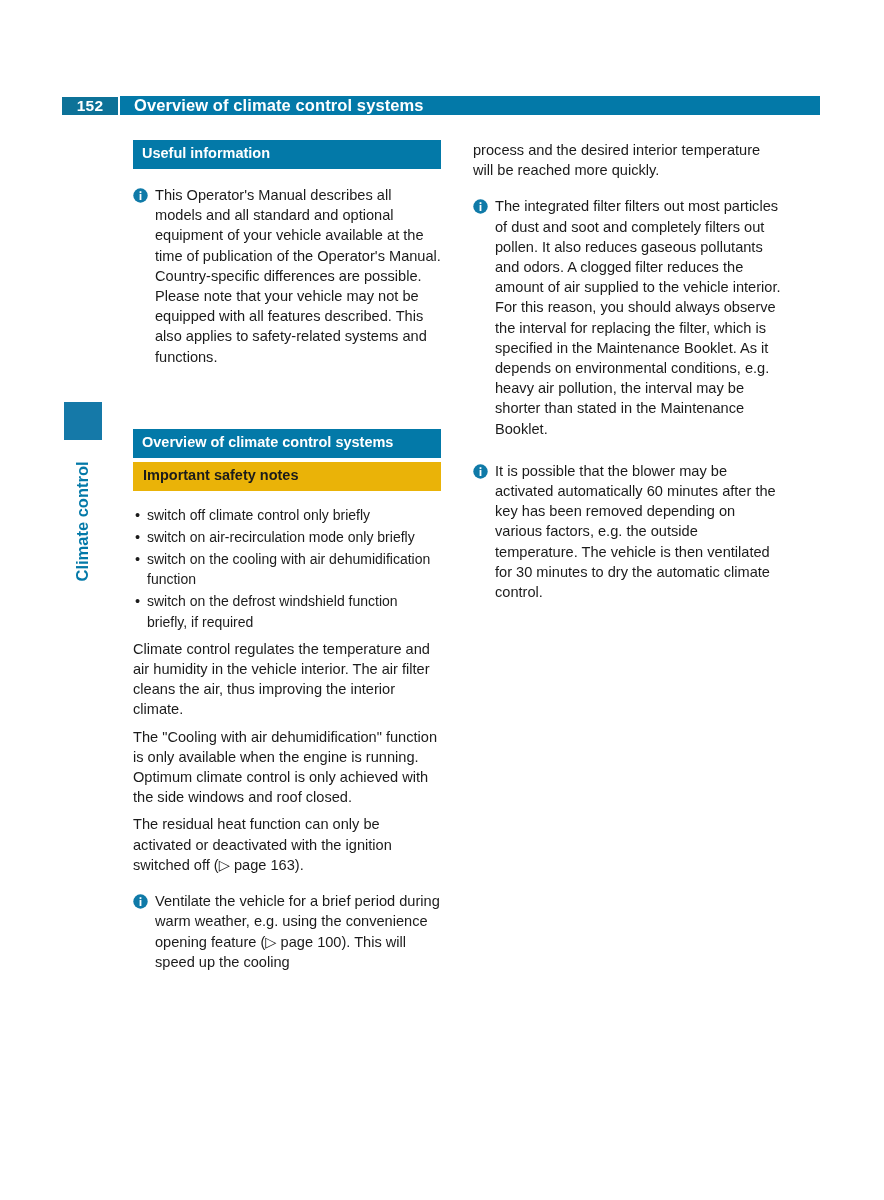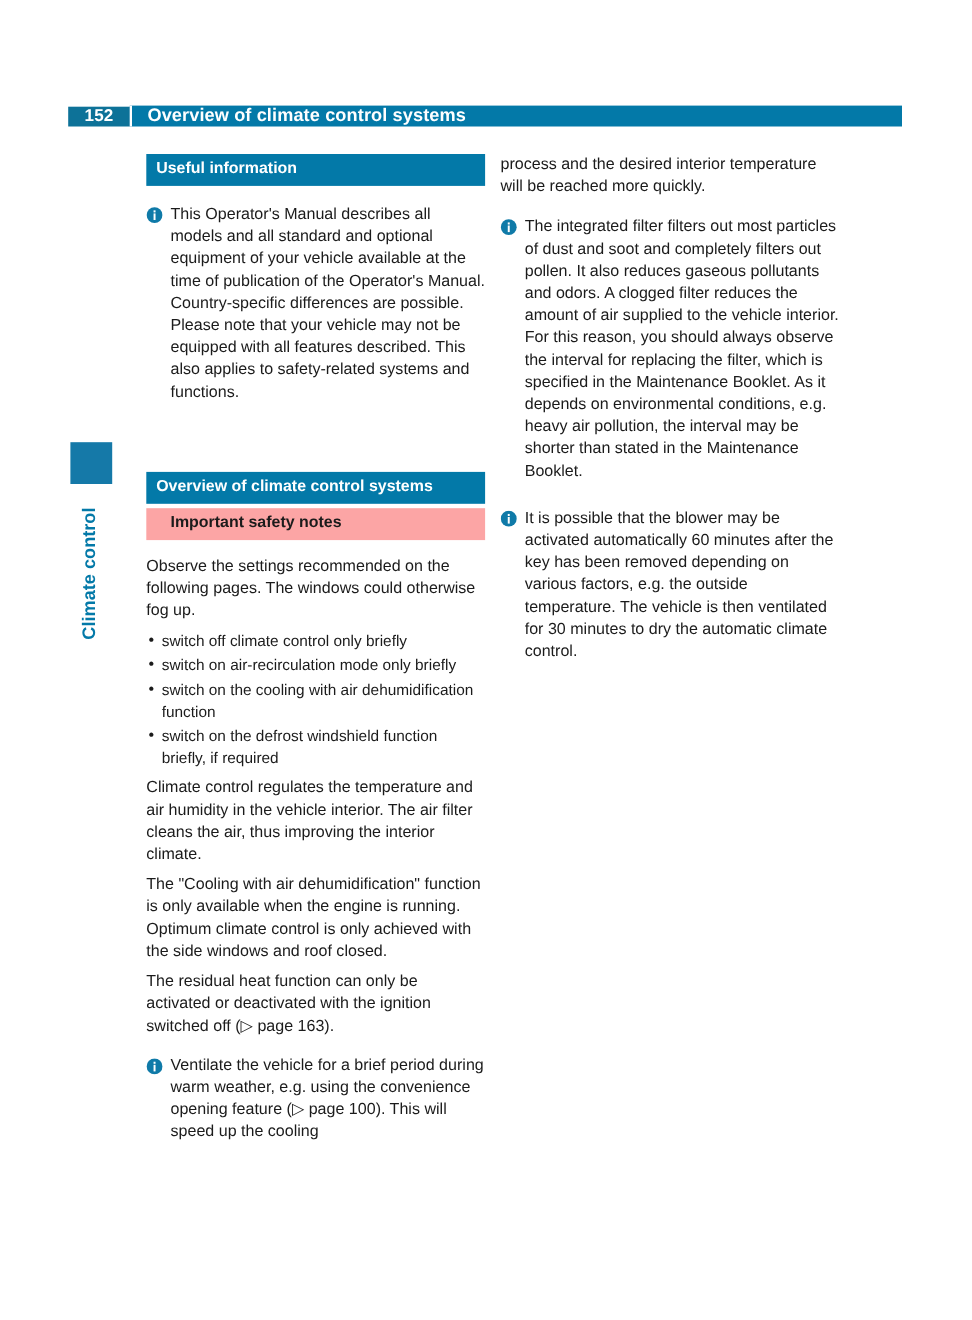--- a/index.html
+++ b/index.html
@@ -86,37 +86,37 @@
     height: 170px;
   }
 
   
   .column {
     position: absolute;
     top: 140px;
     width: 308px;
   }
   .column-left  { left: 115px; margin-left: 18px; }
-  .column-right { left: 455px; width: 310px; top: 140px; }
+  .column-right { left: 473px; width: 310px; top: 140px; }
 
   
   .bar-blue {
     background: #0379a8;
     color: #ffffff;
     font-size: 14.5px;
     font-weight: bold;
     padding: 6px 9px 7px 9px;
     line-height: 1.1;
   }
   .bar-gray {
-    background: #fca5a5;
+    background: #eab308;
     color: #1b1b1b;
     font-size: 14.5px;
     font-weight: bold;
-    padding: 6px 9px 7px 22px;
+    padding: 6px 9px 7px 10px;
     line-height: 1.1;
   }
   .section-title-blue { margin-top: 0; }
 
   p.body, li.body {
     font-size: 14.6px;
     line-height: 20.2px;
     margin: 0;
   }
   p.body { margin-bottom: 7px; }
@@ -207,21 +207,20 @@
 
 
   <div class="spacer-lg"></div>
 
   <div class="bar-blue section-title-blue">Overview of climate control systems</div>
   <div style="height:4px"></div>
   <div class="bar-gray">Important safety notes</div>
 
   <div class="spacer-xl"></div>
 
-  <p class="body">Observe the settings recommended on the following pages. The windows could otherwise fog up.</p>
 
   <ul class="bullets">
     <li class="body">switch off climate control only briefly</li>
     <li class="body">switch on air-recirculation mode only briefly</li>
     <li class="body">switch on the cooling with air dehumidification function</li>
     <li class="body">switch on the defrost windshield function briefly, if required</li>
   </ul>
 
   <p class="body">Climate control regulates the temperature and air humidity in the vehicle interior. The air filter cleans the air, thus improving the interior climate.</p>
   <p class="body">The "Cooling with air dehumidification" function is only available when the engine is running. Optimum climate control is only achieved with the side windows and roof closed.</p>

